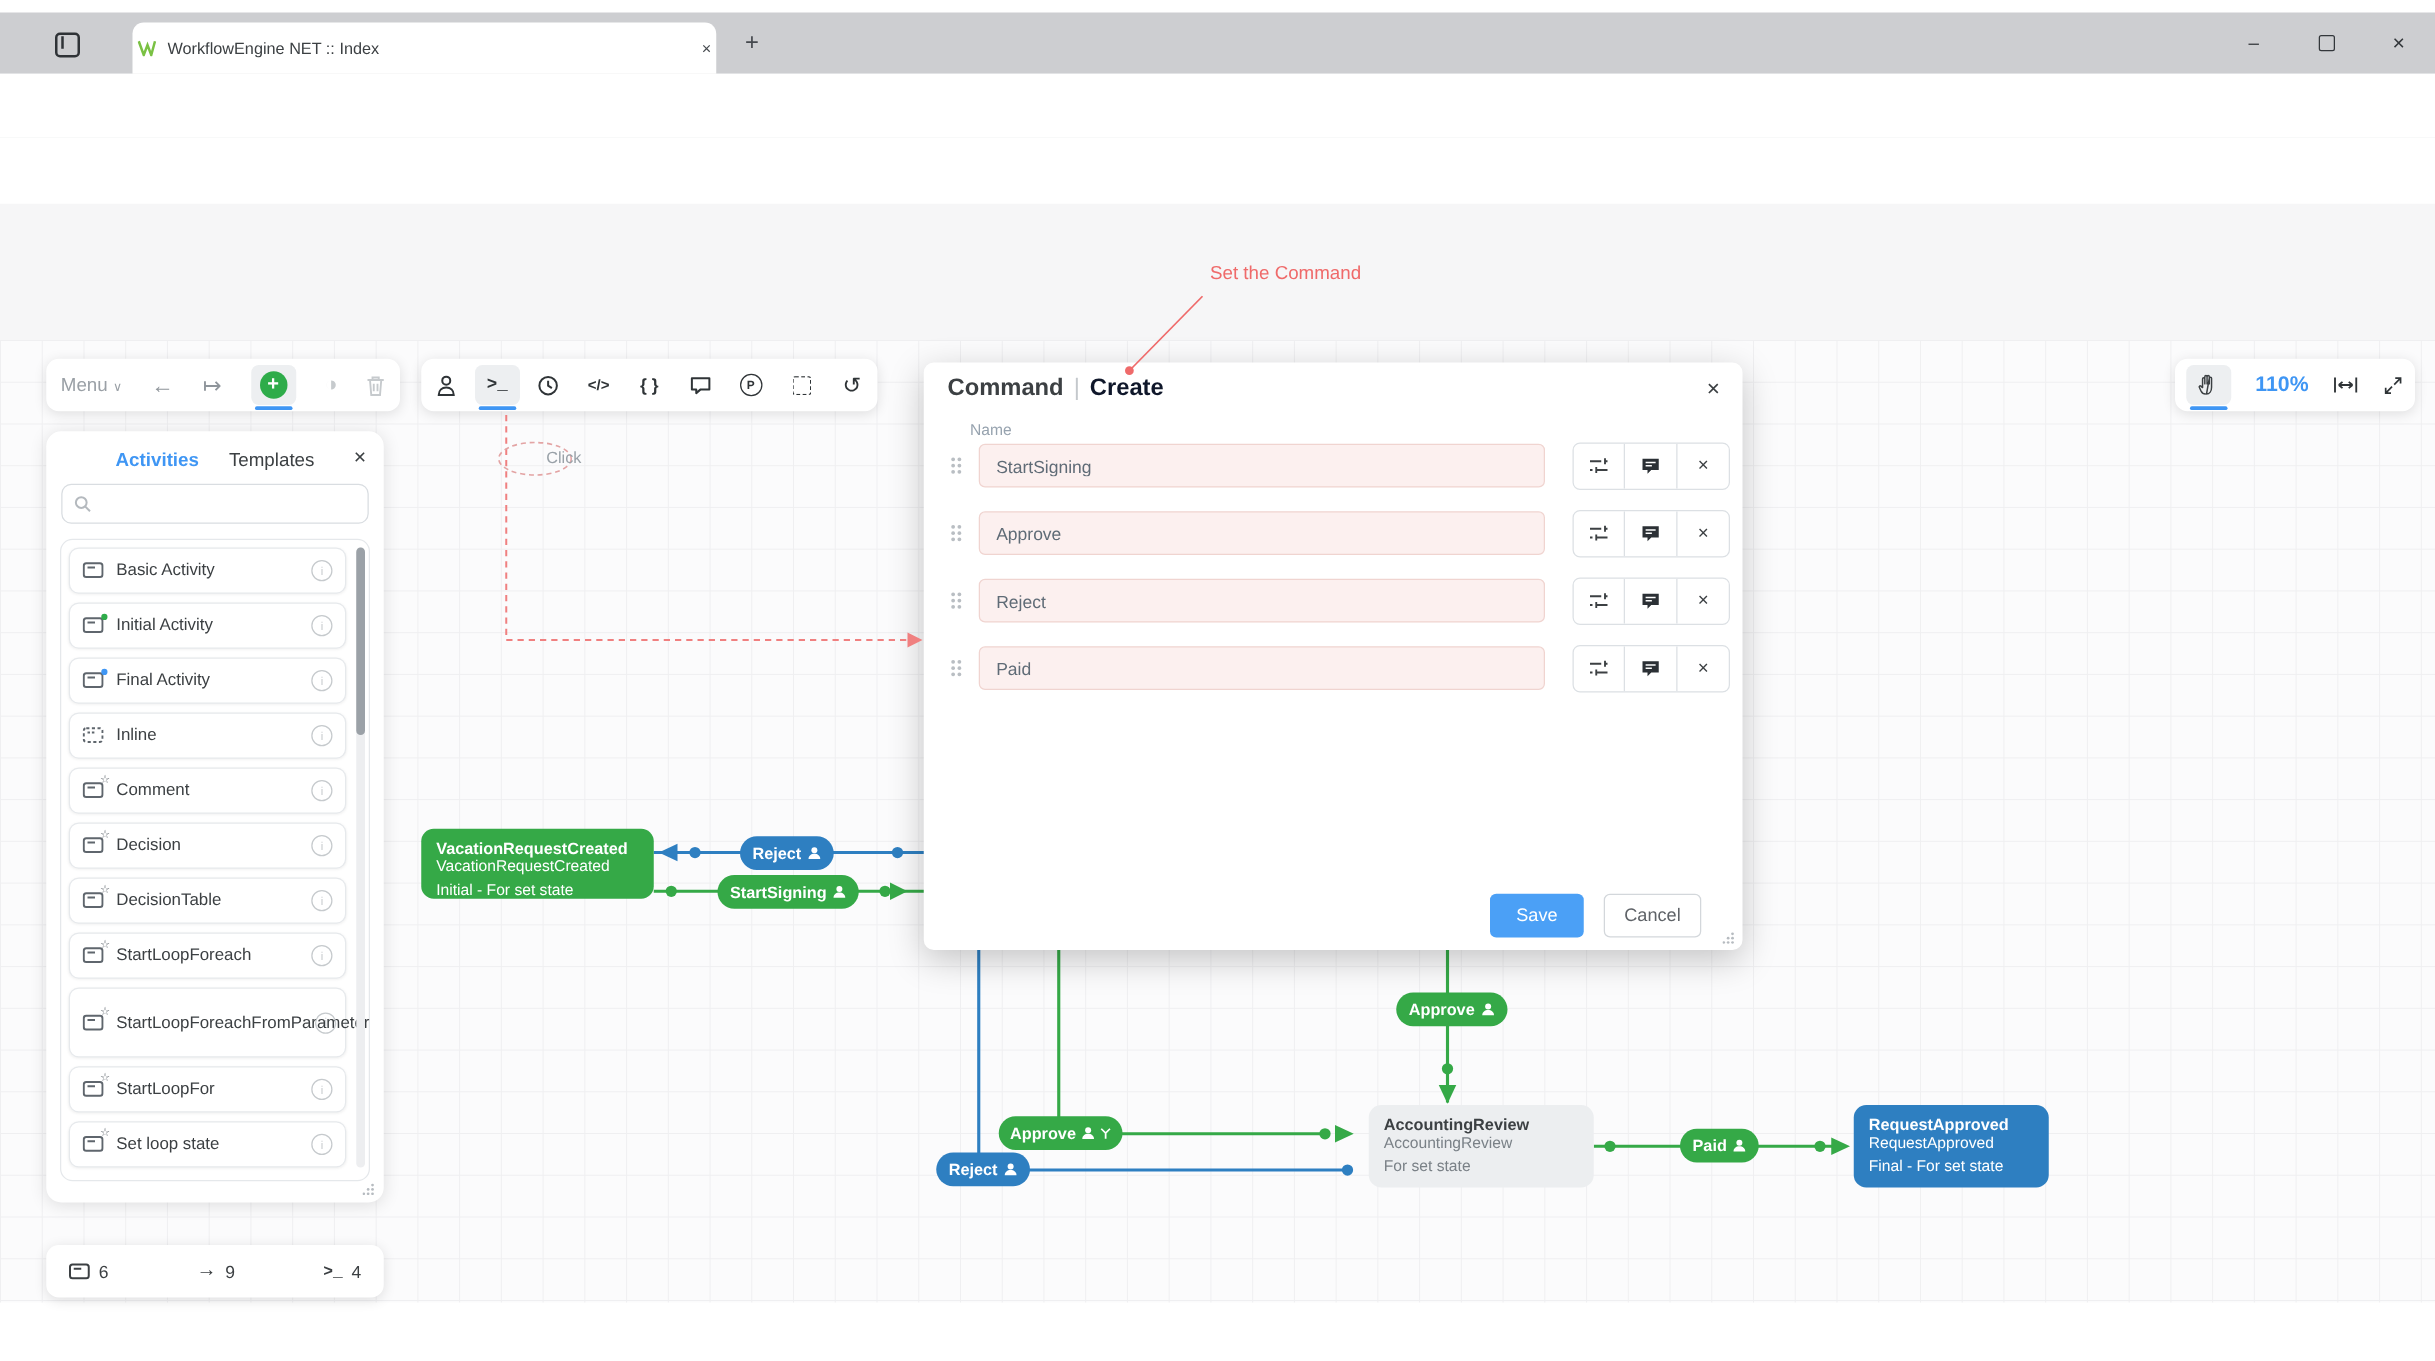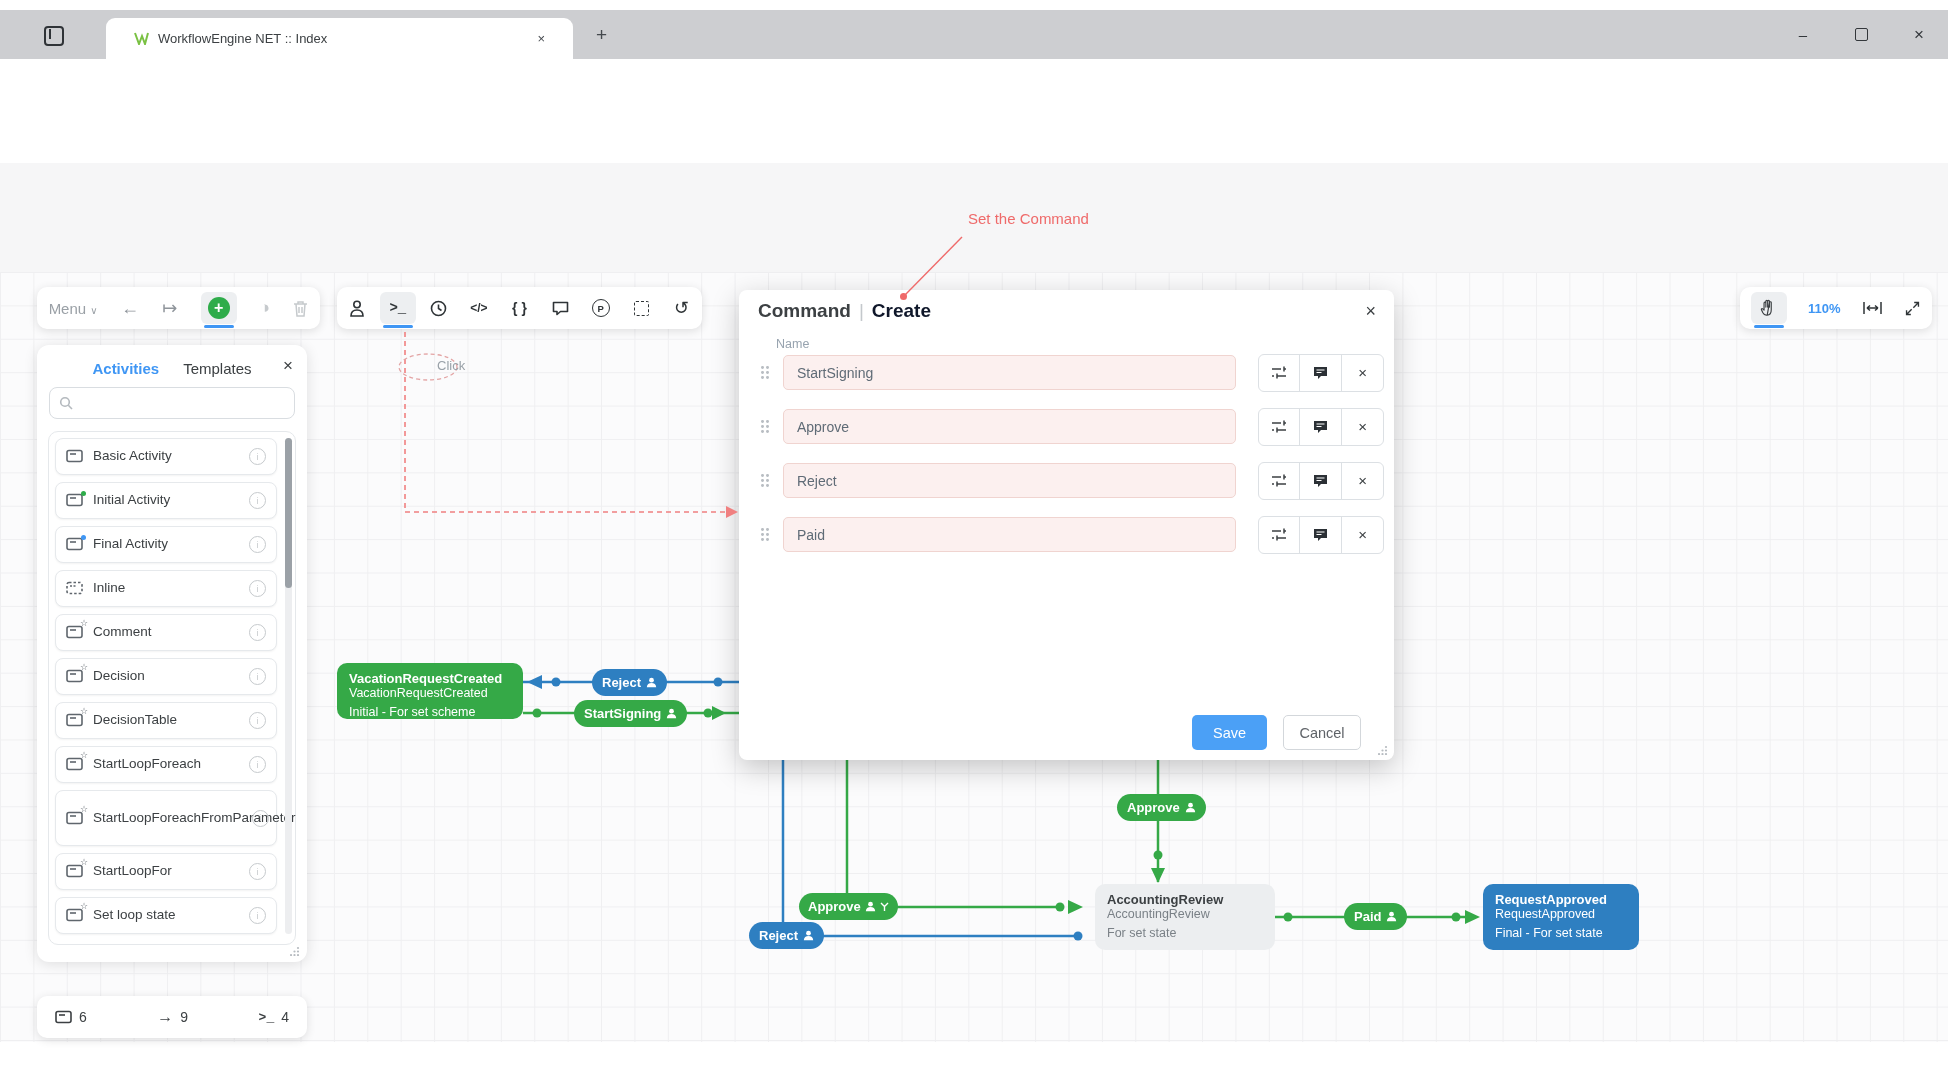--- a/index.html
+++ b/index.html
@@ -4,21 +4,21 @@
 <style>
   html,body{margin:0;padding:0}
   body{width:1948px;height:1089px;position:relative;overflow:hidden;background:#fff;
        font-family:"Liberation Sans",sans-serif;color:#3c4043}
   .abs{position:absolute}
   svg{display:block}
 
   
   .titlebar{position:absolute;top:10px;left:0;right:0;height:49px;background:#cdced1}
   .tab{position:absolute;left:106px;top:8px;width:467px;height:41px;background:#fff;
-       border-radius:9px 9px 0 0;display:flex;align-items:center;padding:0 28px;box-sizing:border-box;gap:9px}
+       border-radius:9px 9px 0 0;display:flex;align-items:center;padding:0 4px;box-sizing:border-box;gap:9px}
   .tab-title{font-size:13px;color:#3c4043;flex:1;white-space:nowrap;overflow:hidden}
   .chrome-glyph{color:#45494e;font-size:16px;line-height:1}
   .winbtn{position:absolute;top:0;width:58px;height:49px;display:flex;align-items:center;justify-content:center;font-size:15px;color:#33373b}
   .addressbar{position:absolute;top:59px;left:0;right:0;height:51px;background:#fff;border-bottom:1px solid #e3e5e8}
   .nav-ic{position:absolute;top:73px;font-size:17px;color:#5f6368}
   .url-pill{position:absolute;left:100px;top:68px;width:1620px;height:34px;background:#f1f3f4;
             border-radius:17px;display:flex;align-items:center;padding:0 14px;box-sizing:border-box;gap:10px}
   .info-circ{width:15px;height:15px;border:1px solid #5f6368;border-radius:50%;font-size:10px;
              display:flex;align-items:center;justify-content:center;color:#5f6368;flex:none}
   .url-host{font-size:14px;color:#202124}
@@ -240,21 +240,21 @@
     <path d="M1275 917H1474" fill="none"></path>
     <circle cx="1288" cy="917" r="4.5" stroke="none"></circle>
       <circle cx="1456" cy="917" r="4.5" stroke="none"></circle>
     <polygon points="1465,910 1465,924 1480,917" stroke="none"></polygon>
   </g>
 </svg>
 
 <div class="wf-node" style="left:337px;top:663px;width:186px;height:56px;background:#35a947">
   <div class="t">VacationRequestCreated</div>
   <div class="s">VacationRequestCreated</div>
-  <div class="m">Initial - For set scheme</div>
+  <div class="m">Initial - For set state</div>
 </div>
 <div class="wf-node" style="left:1095px;top:884px;width:180px;height:66px;background:#eceef0;color:#7a8187">
   <div class="t" style="color:#3c4043">AccountingReview</div>
   <div class="s">AccountingReview</div>
   <div class="m">For set state</div>
 </div>
 <div class="wf-node" style="left:1483px;top:884px;width:156px;height:66px;background:#2e7fc1">
   <div class="t">RequestApproved</div>
   <div class="s">RequestApproved</div>
   <div class="m">Final - For set state</div>
@@ -359,21 +359,21 @@
     </span>
 </div>
 
 <div class="fcard" style="left:1740px;top:287px;width:192px;height:42px">
   <span class="slot active">
     <svg width="18" height="18" viewBox="0 0 20 20">
         <path d="M7 18c-1.8 0-3-1-3.8-2.6L1.6 12c-.4-.9.6-1.7 1.4-1l1.5 1.3V4.6c0-1.5 2-1.5 2 0V9m0-4.9V2.6c0-1.4 2-1.4 2 0V9m0-6v-.4c0-1.4 2-1.4 2 0V9m0-5c0-1.3 2-1.3 2 0v8c0 3.5-1.8 6-4.5 6z" fill="none" stroke="#3c4043" stroke-width="1.3" stroke-linecap="round" stroke-linejoin="round"></path>
       </svg>
     <span class="uline"></span>
     </span>
-  <span style="color:#3f96f4;font-weight:bold;font-size:13px">110%</span>
+  <span style="color:#3f96f4;font-weight:bold;font-size:17px">110%</span>
   <span>
       <svg width="21" height="14" viewBox="0 0 21 14">
         <path d="M2 1v12M19 1v12M5 7h11M5 7l3-2.5M5 7l3 2.5M16 7l-3-2.5M16 7l-3 2.5" stroke="#2f3437" stroke-width="1.5" fill="none"></path>
       </svg>
     </span>
   <span>
       <svg width="17" height="17" viewBox="0 0 20 20">
         <path d="M12 3h5v5M17 3l-6 6M8 17H3v-5M3 17l6-6" stroke="#2f3437" stroke-width="1.6" fill="none"></path>
       </svg>
     </span>

